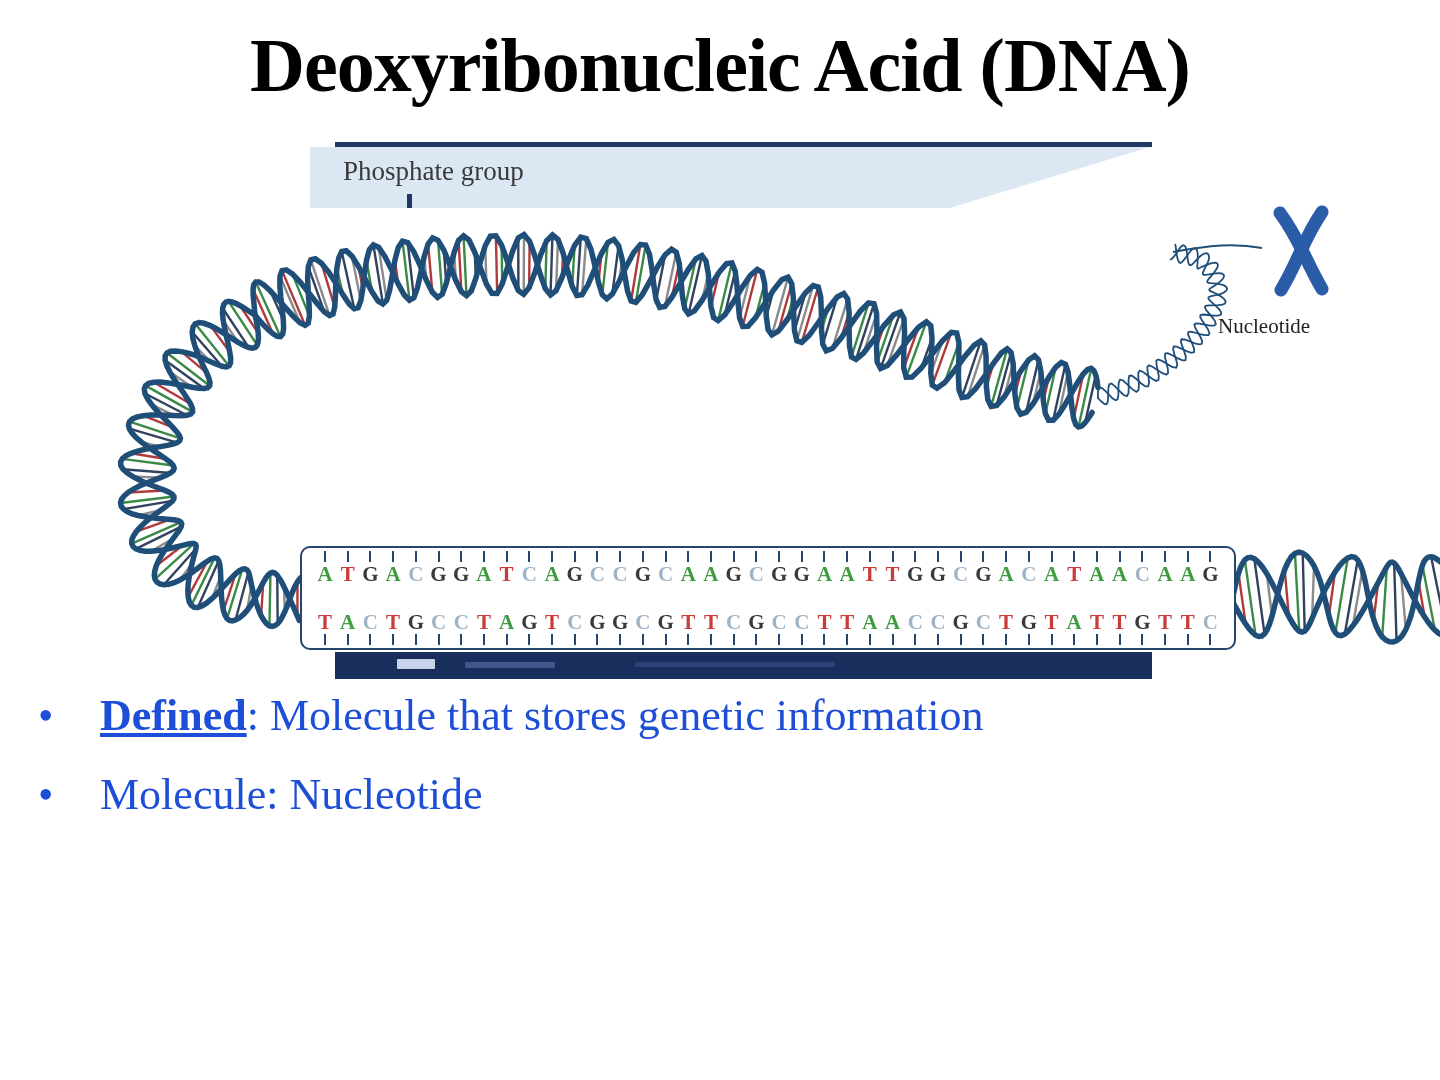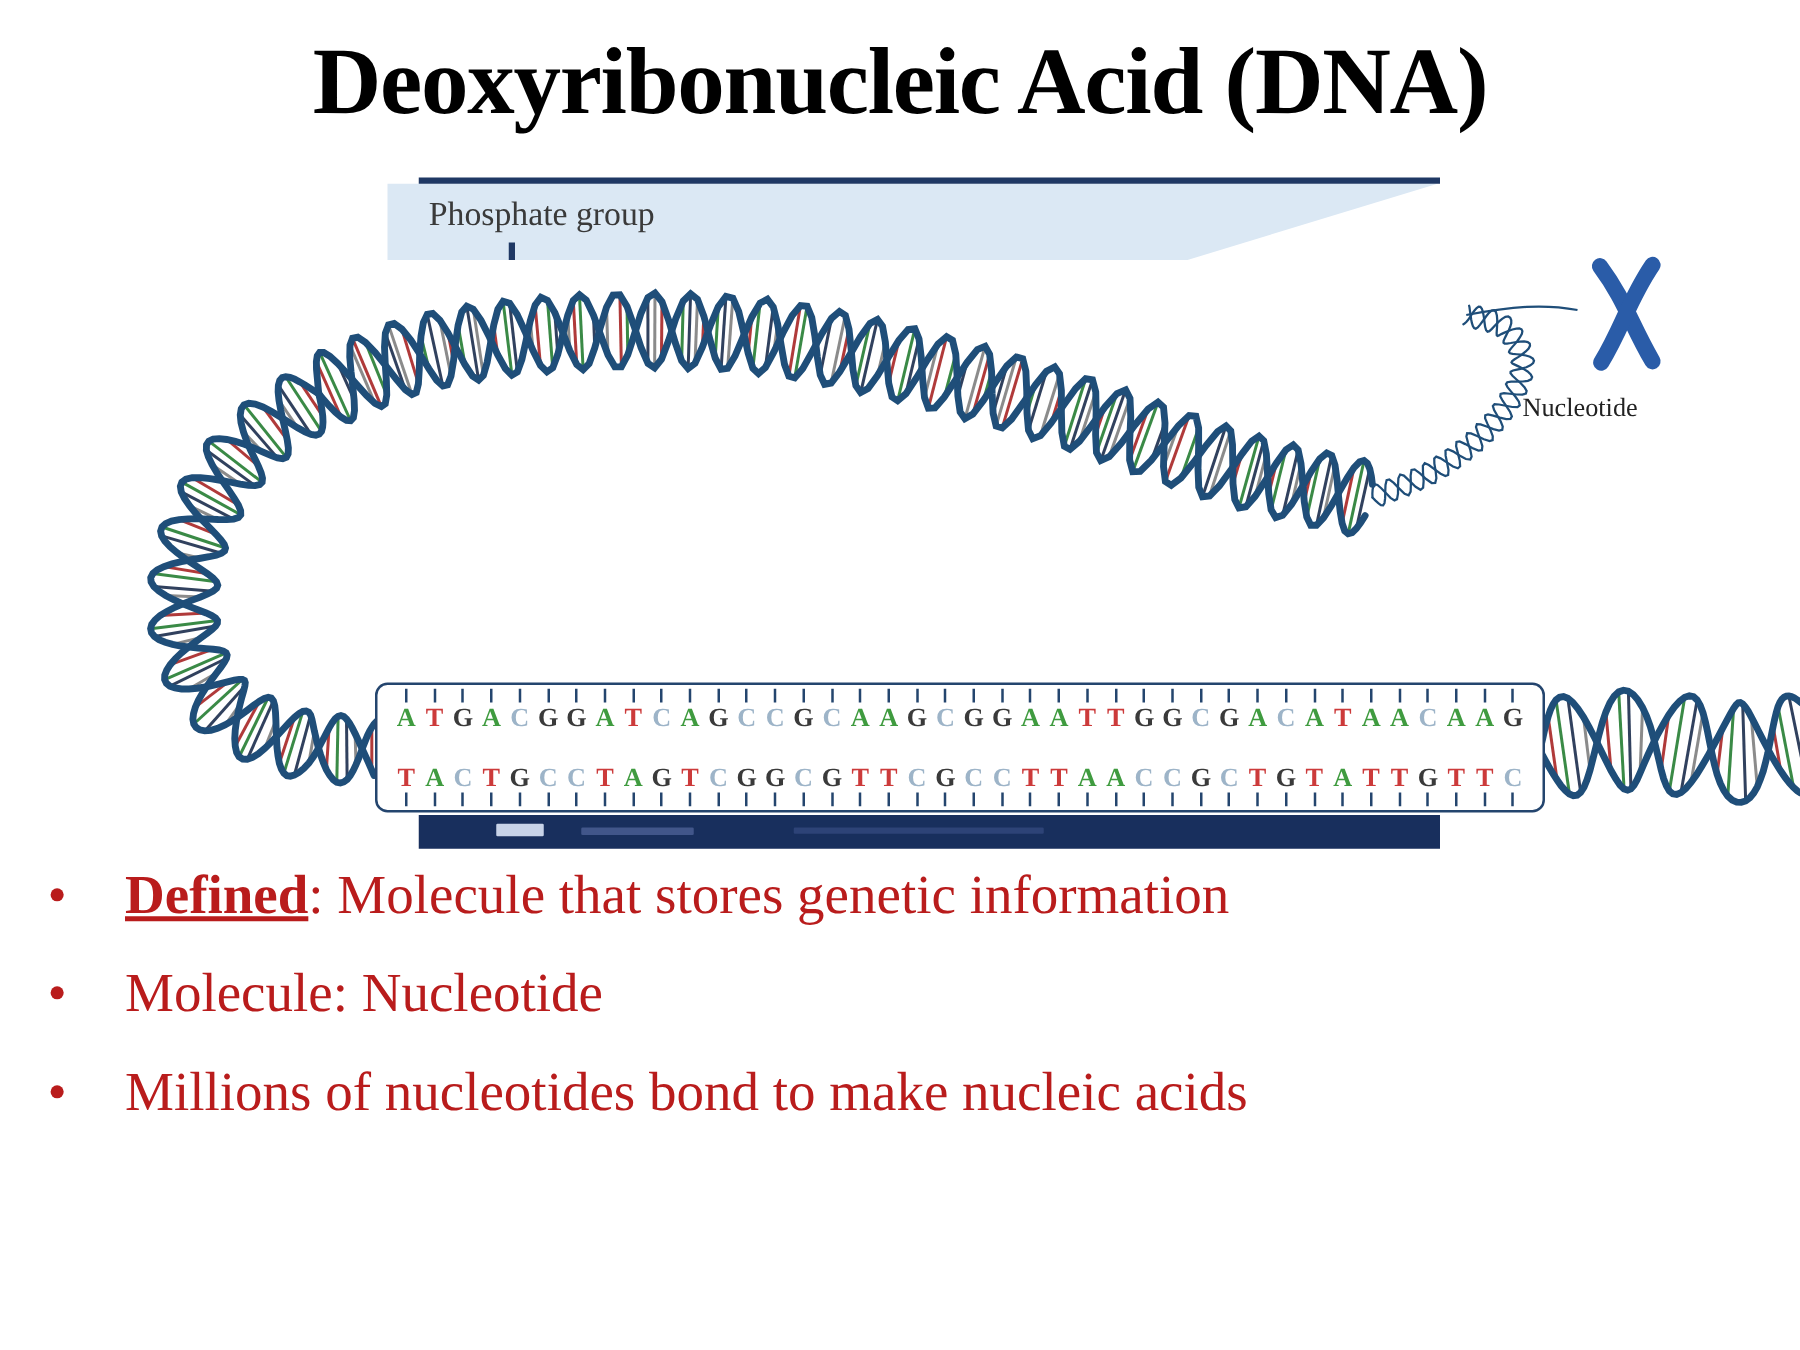--- a/index.html
+++ b/index.html
@@ -15,21 +15,21 @@
   .phosphate-label{position:absolute;left:343px;top:26px;font-size:27px;color:#3a3a3a;z-index:3;}
   .chromosome-label{position:absolute;left:1218px;top:184px;font-size:21px;color:#222;z-index:3;}
   .seq-band{position:absolute;left:300px;top:416px;width:936px;height:104px;background:#fff;
             border:2px solid #24456e;border-radius:10px;z-index:2;box-sizing:border-box;
             display:flex;flex-direction:column;justify-content:space-between;padding:3px 0;}
   .seq-row{display:flex;justify-content:space-between;padding:0 12px;}
   .cell{display:flex;flex-direction:column;align-items:center;width:22px;}
   .tick{display:block;width:2px;height:11px;background:#24456e;}
   .base{font-weight:bold;font-size:21px;line-height:1.15;}
   .bullets{position:absolute;left:30px;top:690px;margin:0;padding:0;list-style:none;width:1380px;}
-  .bullets li{position:relative;padding-left:70px;font-size:44px;line-height:1.18;margin-bottom:27px;color:#b91c1c;}
+  .bullets li{position:relative;padding-left:70px;font-size:44px;line-height:1.18;margin-bottom:27px;color:#1d4ed8;}
   .bullets li::before{content:"\2022";position:absolute;left:8px;top:0;font-size:44px;}
   .term{font-weight:bold;text-decoration:underline;}
 </style>
 </head>
 <body>
 
 <div class="slide">
 
   <h1 class="title">Deoxyribonucleic Acid (DNA)</h1>
 
@@ -554,16 +554,15 @@
     <div class="bottom-bar">
       <div class="bb-detail" style="left:62px;top:7px;width:38px;height:10px;background:#c7d3e8;"></div>
       <div class="bb-detail" style="left:130px;top:10px;width:90px;height:6px;background:#41568a;"></div>
       <div class="bb-detail" style="left:300px;top:10px;width:200px;height:5px;background:#2d4377;"></div>
     </div>
   </div>
 
   <ul class="bullets">
     <li><span class="term">Defined</span><span>: Molecule that stores genetic information</span></li>
     <li><span class="term"></span><span>Molecule: Nucleotide</span></li>
-    <li><span class="term"></span><span>Millions of nucleotides bond to make nucleic acids</span></li>
   </ul>
 
 </div>
 
 </body></html>

